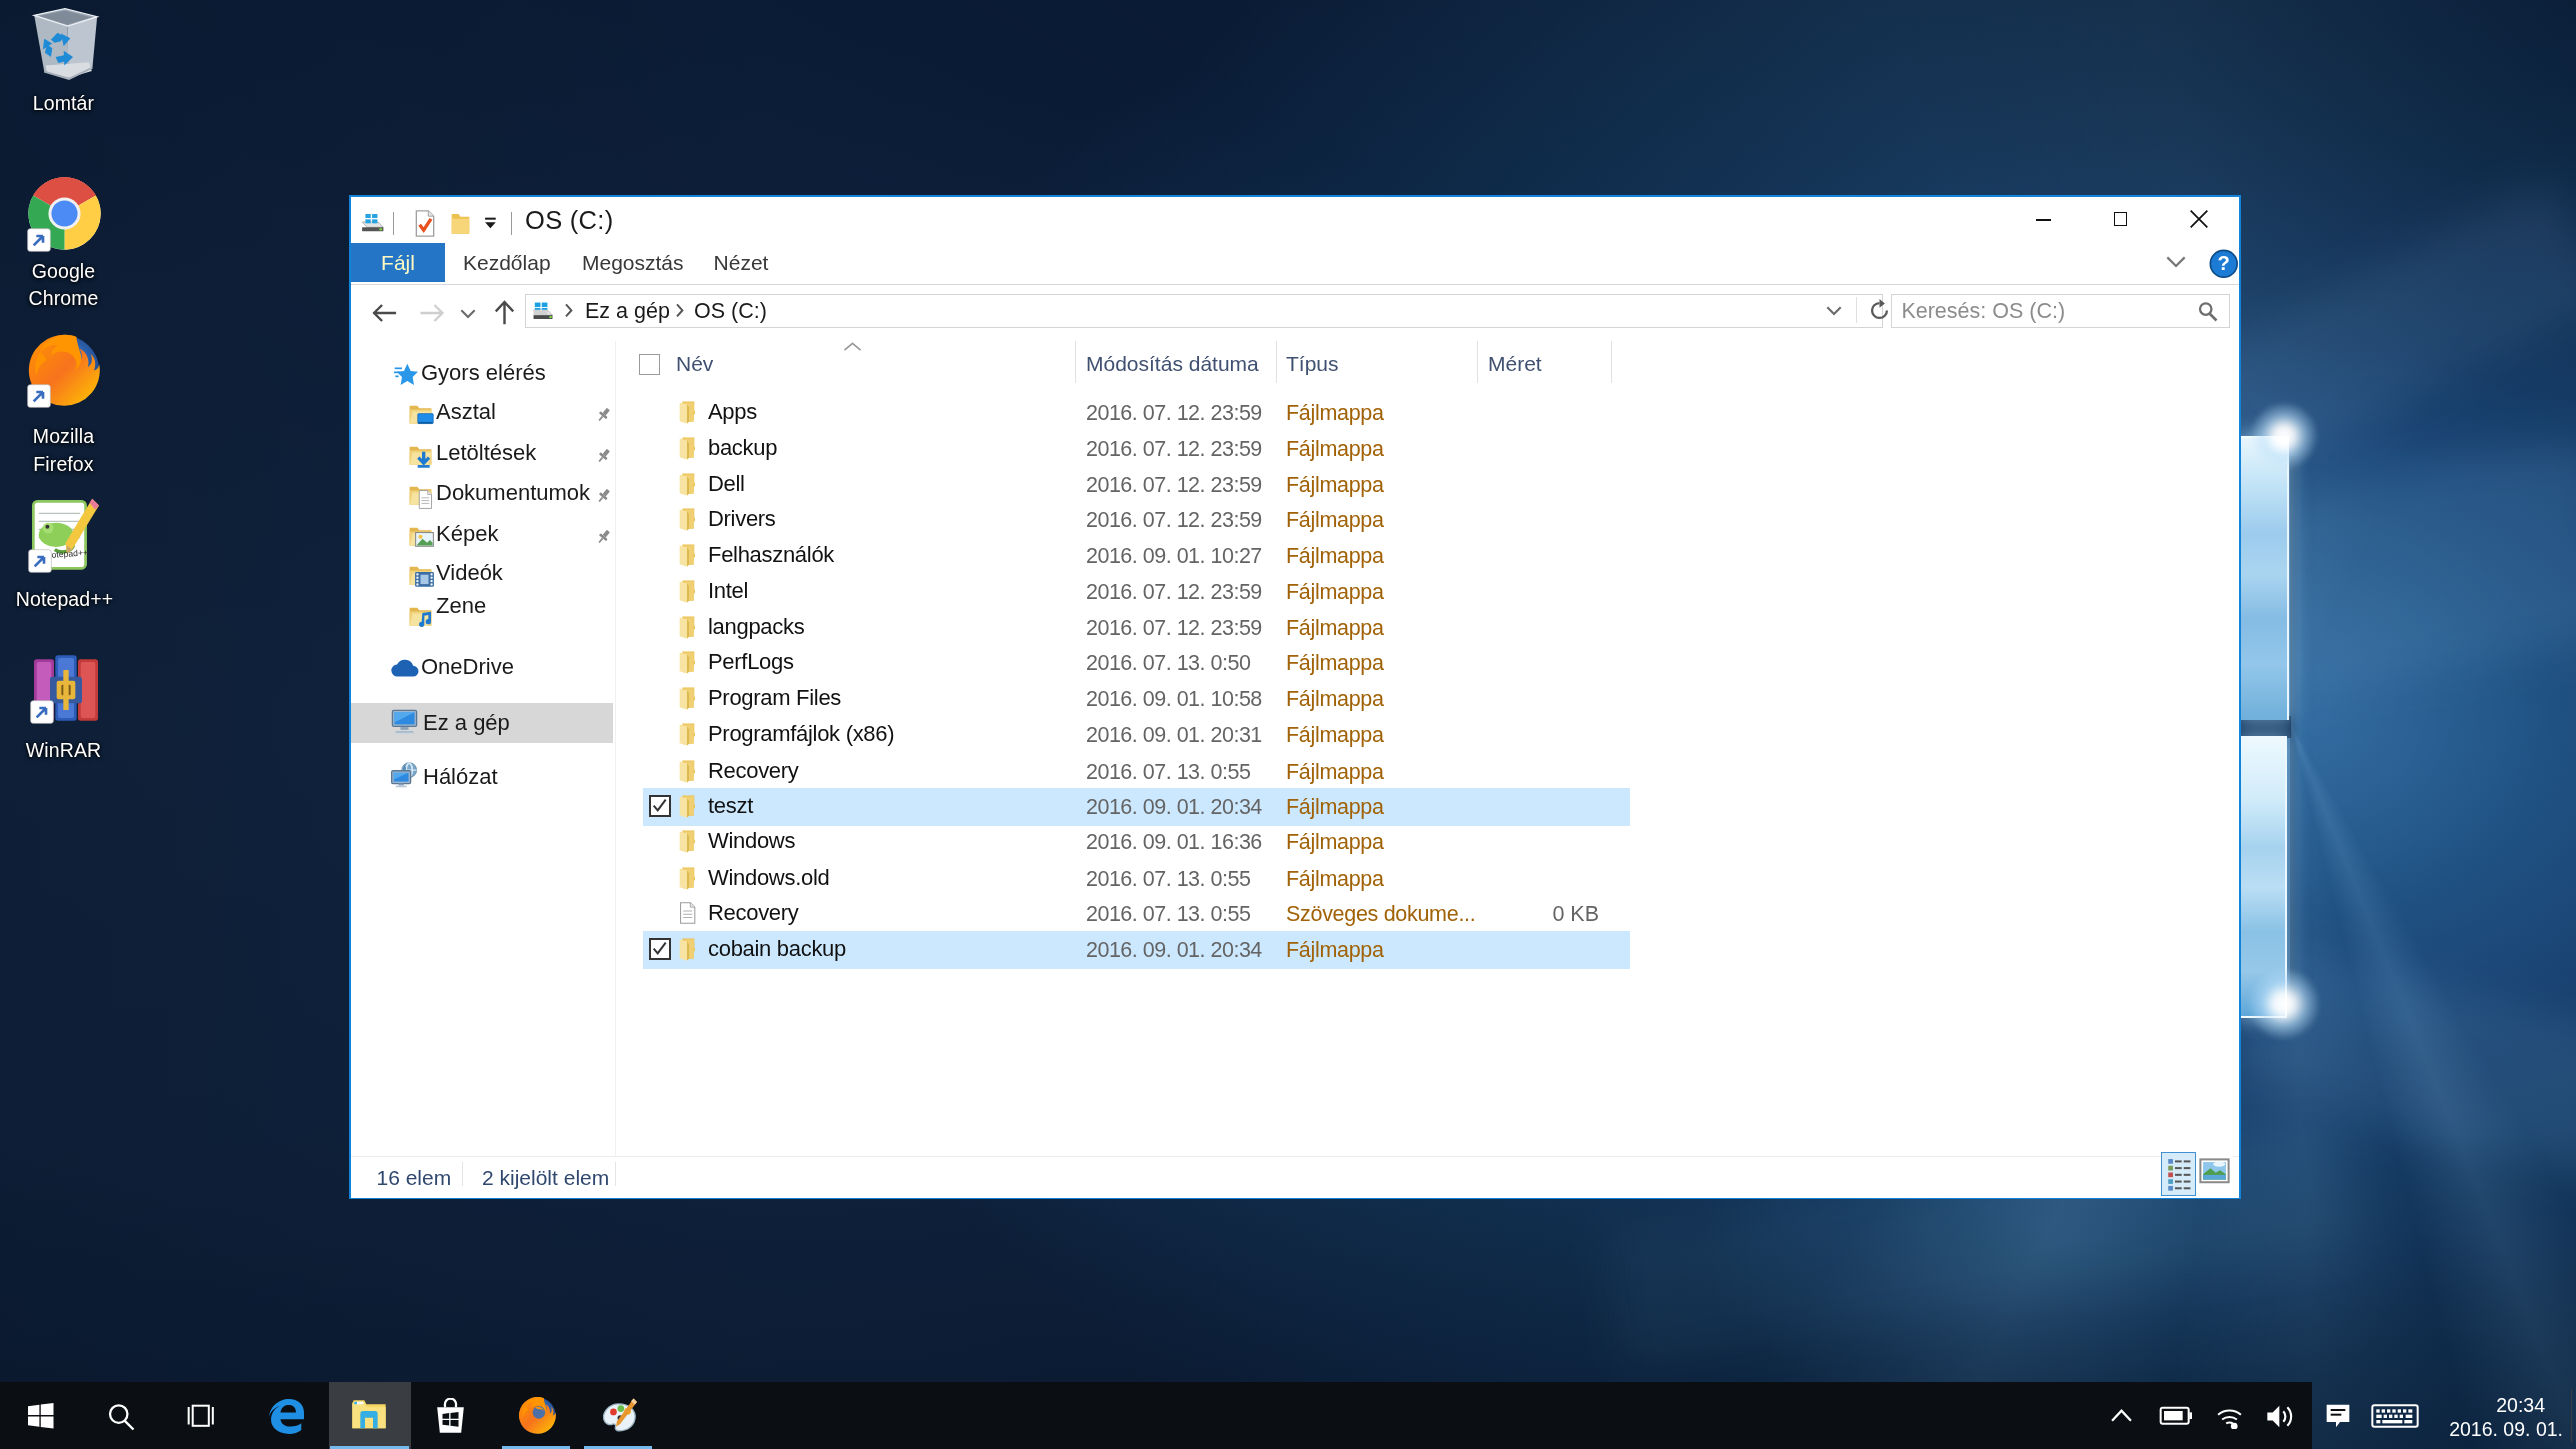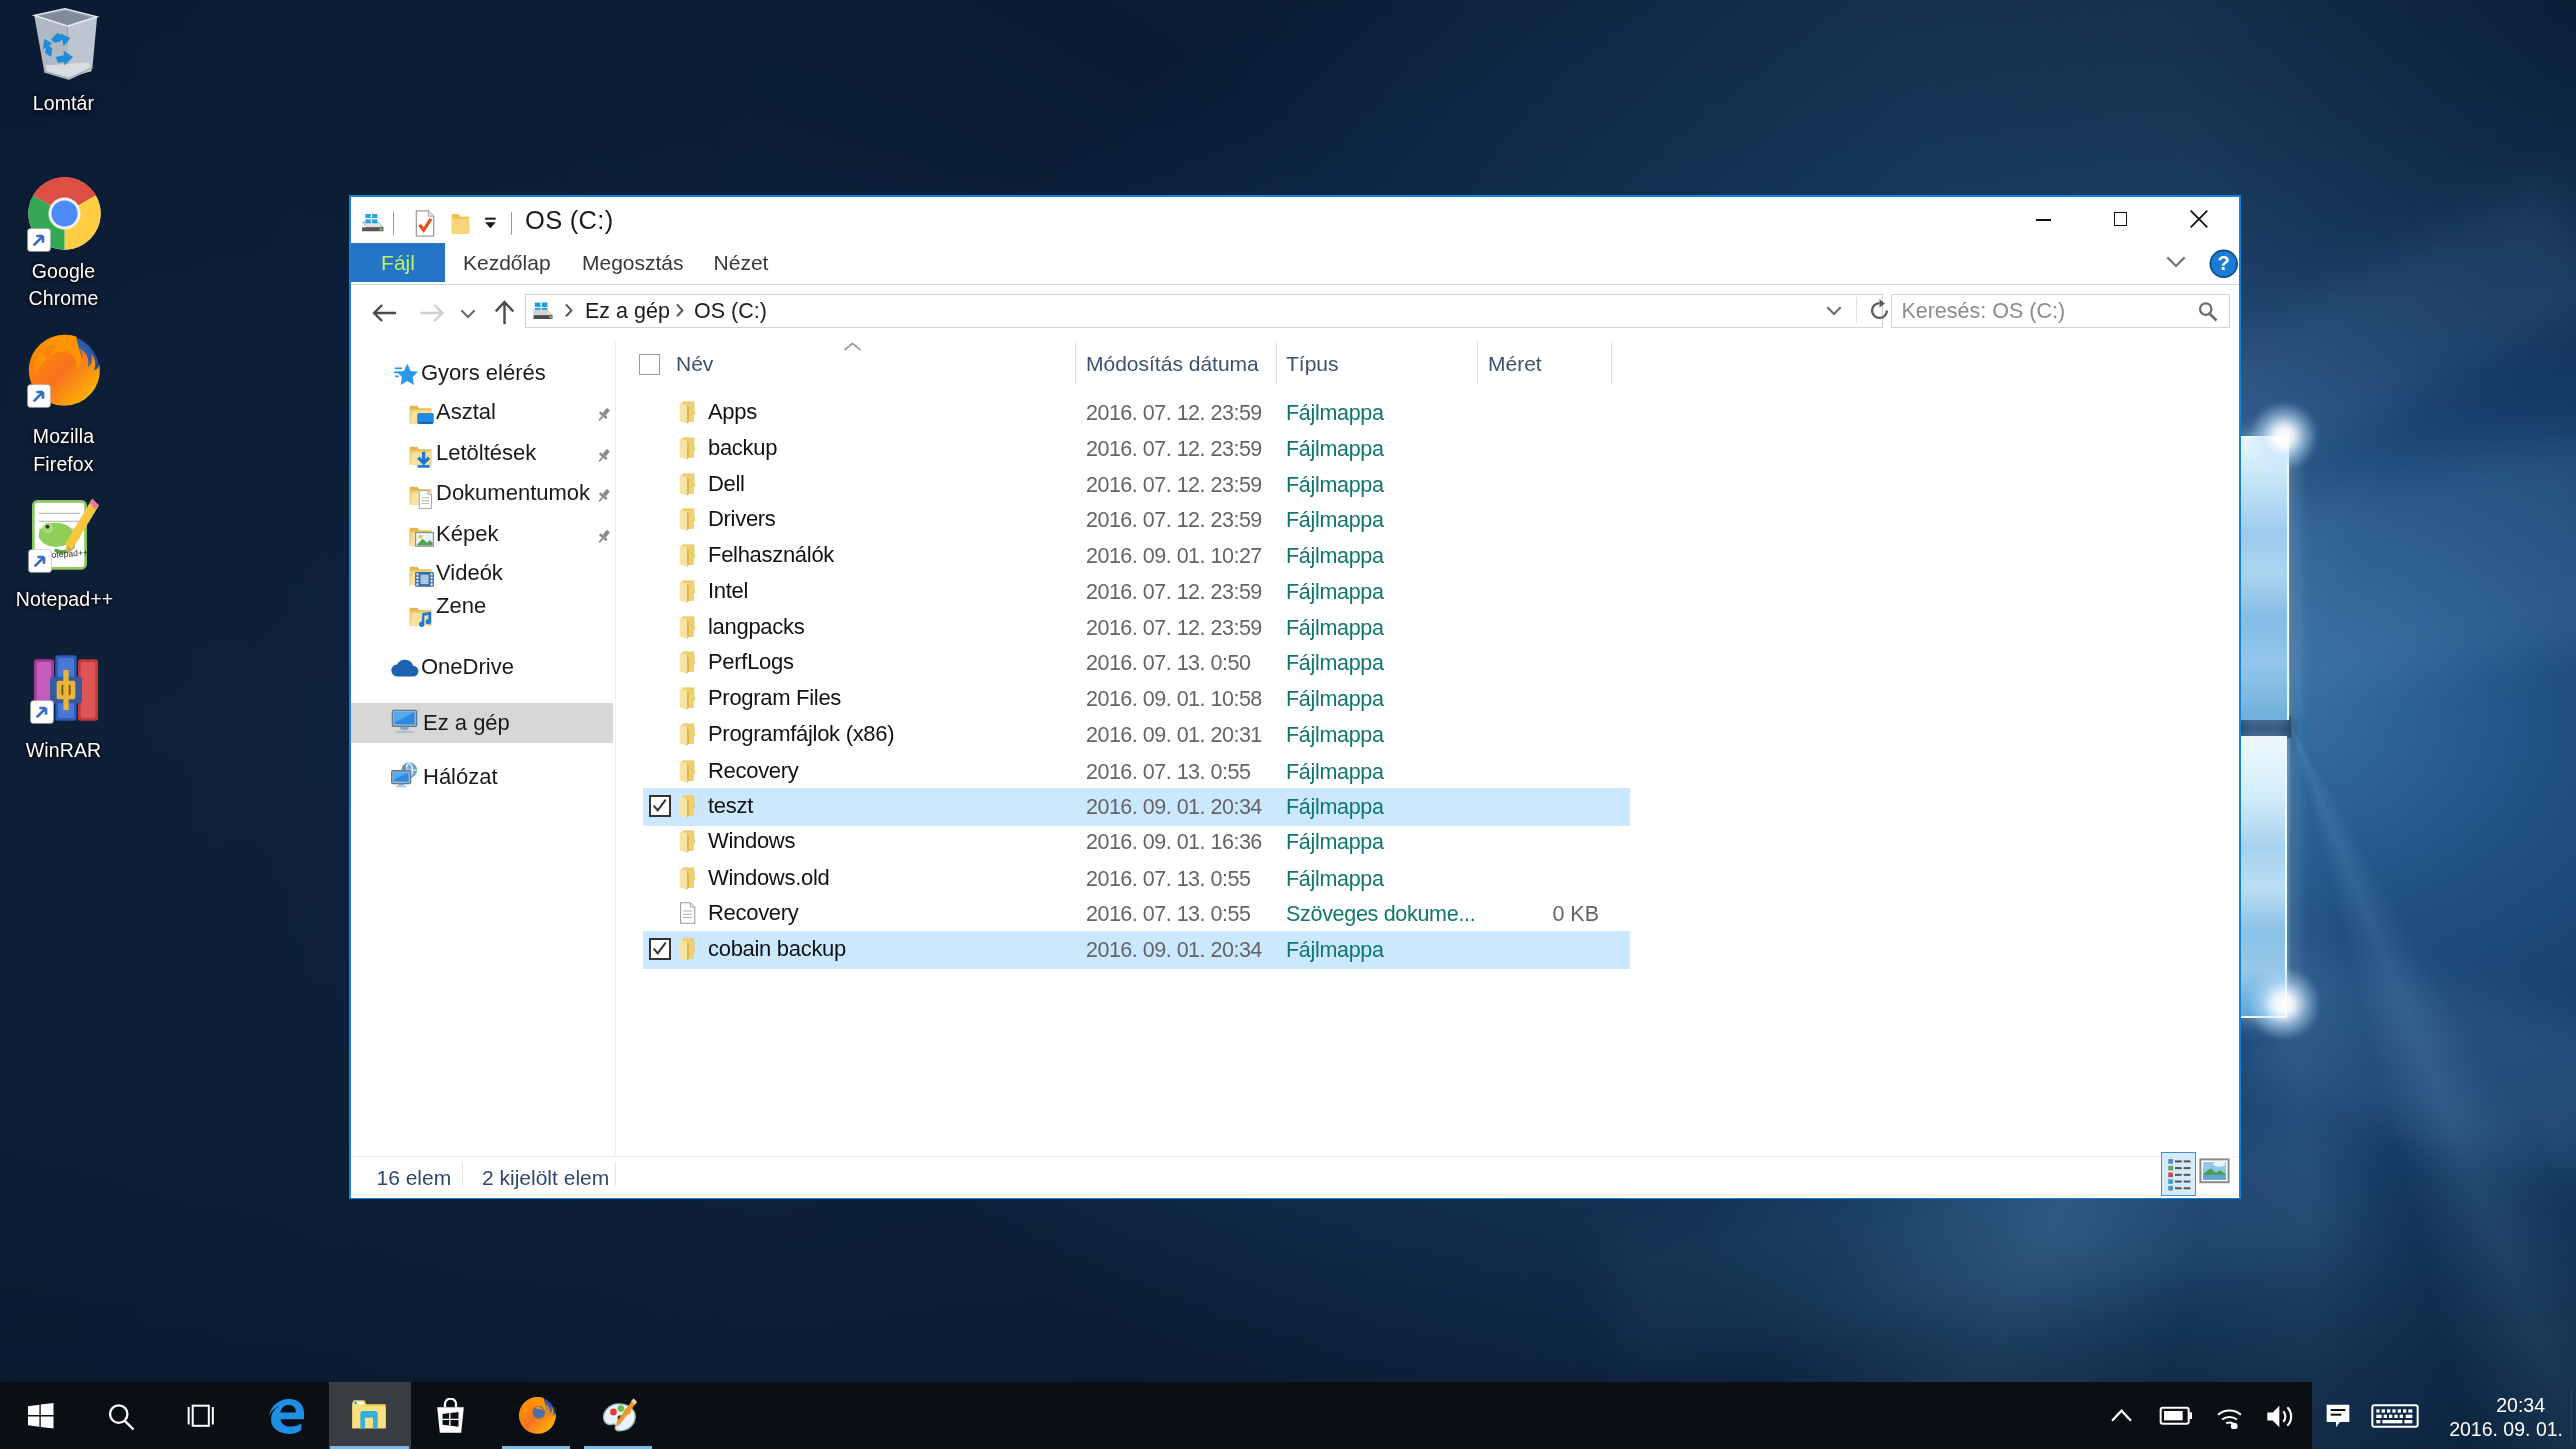--- a/index.html
+++ b/index.html
@@ -43,39 +43,39 @@
   
   .dlabel { position:absolute; color:#fff; font-size:19.5px; text-align:center; width:201px;
             text-shadow:0 1.3px 4px rgba(0,0,0,0.95), 0 0 2.7px rgba(0,0,0,0.85); letter-spacing:0.1px;}
 
   
   #win { position:absolute; left:349px; top:195px; width:1892px; height:1004px;
          background:#fff; border:2px solid #1283d8; }
   .qsep { position:absolute; width:1.3px; height:23px; background:#9a9a9a; top:14.8px; }
   #wtitle { position:absolute; left:174px; top:9.4px; font-size:25.5px; color:#1a1a1a; letter-spacing:0.3px;}
   #tabs { position:absolute; left:0; top:46px; width:1888px; height:42px; background:#fff; border-bottom:1.3px solid #d8d8d8; }
-  #ftab { position:absolute; left:0px; top:0px; width:94px; height:39px; background:#2475c5; color:#bef264;
+  #ftab { position:absolute; left:0px; top:0px; width:94px; height:39px; background:#2475c5; color:#fef9c3;
           font-size:21px; text-align:center; line-height:39px; }
   .tab { position:absolute; top:0px; height:39px; font-size:21px; color:#383838; line-height:39px; text-align:center; }
   #addr { position:absolute; left:0; top:88px; width:1888px; height:56px; background:#fff; }
   #addrbox { position:absolute; left:174px; top:8.7px; width:1358px; height:34px; border:1.3px solid #d4d4d4; background:#fff; }
   .crumb { position:absolute; top:4.7px; font-size:21.5px; color:#1a1a1a; }
   #searchbox { position:absolute; left:1540px; top:8.7px; width:339px; height:34px; border:1.3px solid #d4d4d4; background:#fff; }
   #searchtxt { position:absolute; left:9.4px; top:4px; color:#8c8c8c; font-size:21.5px; }
   #main { position:absolute; left:0; top:144px; width:1888px; height:815px; background:#fff; }
   #navpane { position:absolute; left:0; top:0; width:274px; height:815px; }
   .navlbl { position:absolute; font-size:22px; color:#1a1a1a; }
   #filearea { position:absolute; left:266px; top:0; width:1623px; height:815px; }
   .hdr { position:absolute; top:10.7px; font-size:21px; color:#3f5070; }
   .hsep { position:absolute; top:0px; width:1.3px; height:42px; background:#e2e2e2; }
   .frow { position:absolute; left:0; width:1623px; height:38px; }
   .fsel { position:absolute; left:25.5px; width:987px; height:38px; background:#cce8ff; }
   .fname { position:absolute; left:91px; top:5.4px; font-size:22px; color:#111; letter-spacing:-0.3px; }
   .fdate { position:absolute; left:469px; top:6.7px; font-size:21.5px; color:#646464; letter-spacing:-0.5px; }
-  .ftype { position:absolute; left:669px; top:6.7px; font-size:21.5px; color:#0f766e; letter-spacing:-0.3px; }
+  .ftype { position:absolute; left:669px; top:6.7px; font-size:21.5px; color:#a16207; letter-spacing:-0.3px; }
   .fsize { position:absolute; left:861px; top:6.7px; width:121px; text-align:right; font-size:21.5px; color:#646464; }
   .chk { position:absolute; left:32px; top:6.7px; width:21.5px; height:22px; border:2px solid #333; background:#fff; }
   .fico { position:absolute; left:62px; top:6.7px; }
   #status { position:absolute; left:0; top:959px; width:1888px; height:42px; background:#fff; border-top:0.7px solid #ececec; }
   .stxt { position:absolute; top:9.4px; font-size:21px; color:#30476e; }
   .ssep { position:absolute; top:5.4px; width:1.3px; height:24px; background:#e4e4e4; }
   #vbtn1 { position:absolute; left:1810px; top:955px; width:35px; height:44px; background:#d6ebf9; border:1.3px solid #3f8fd1; }
   #vbtn2 { position:absolute; left:1846px; top:955px; width:36px; height:44px; background:#fff; }
 
   

